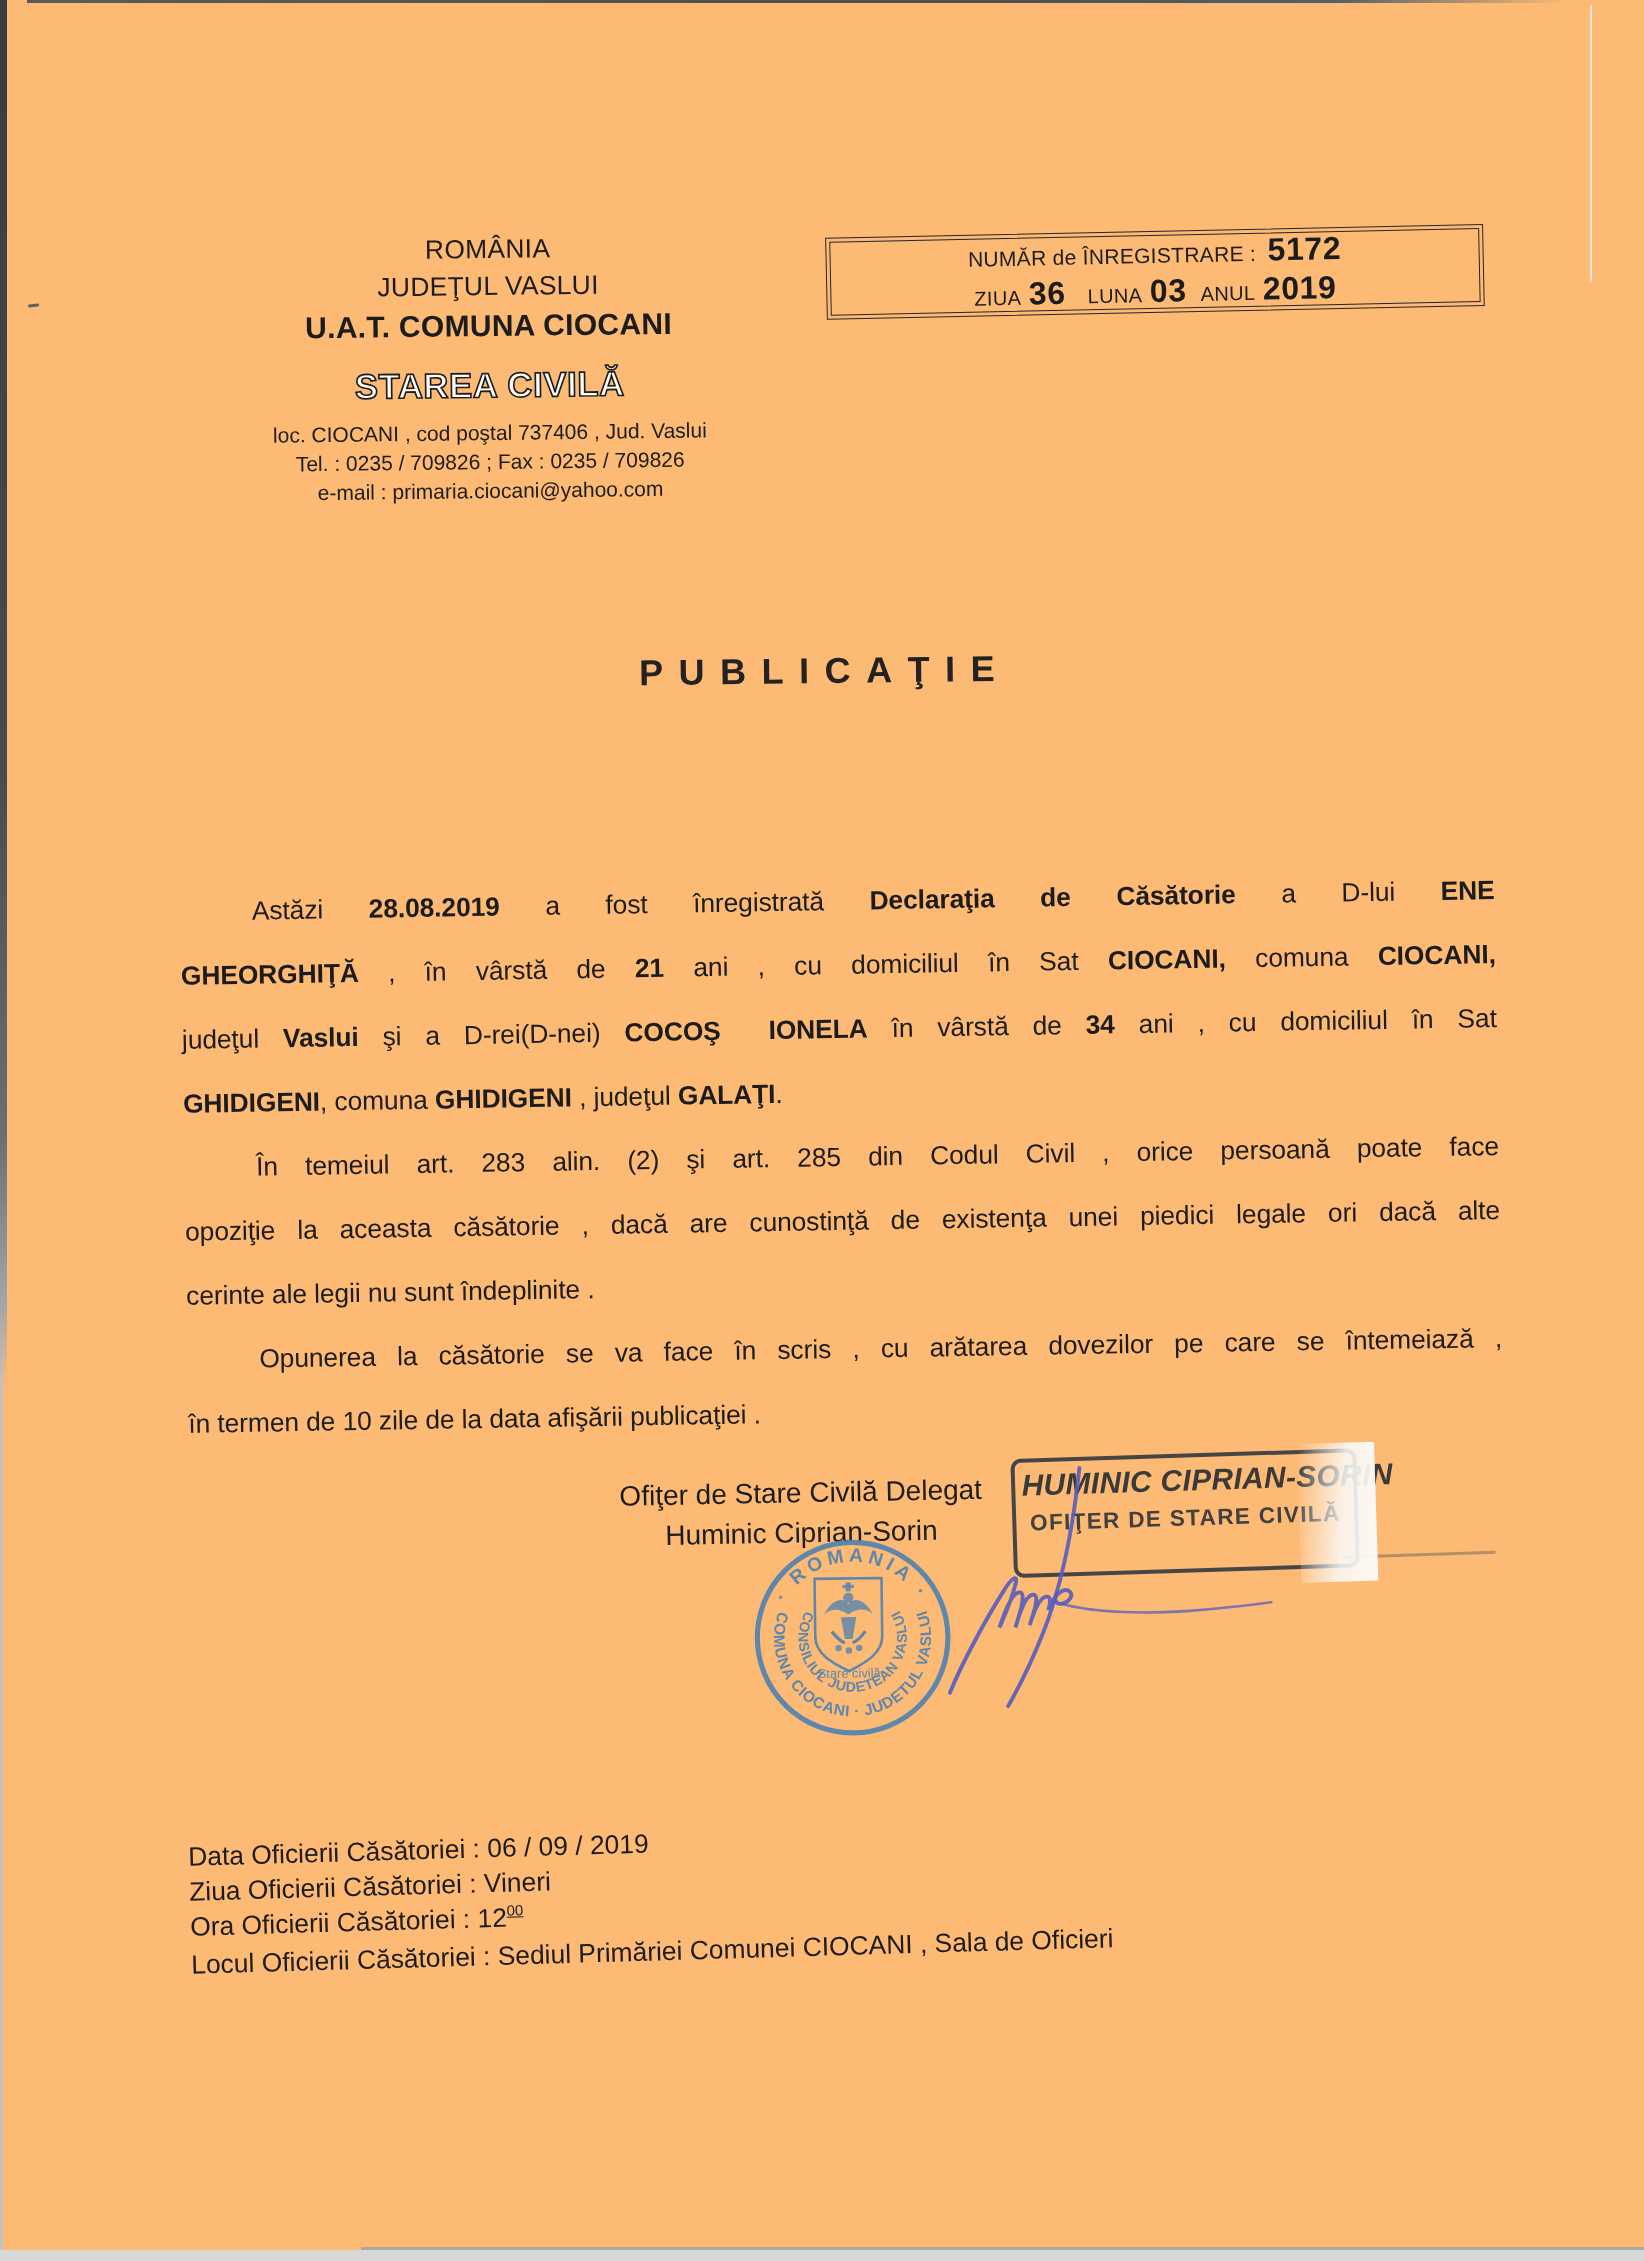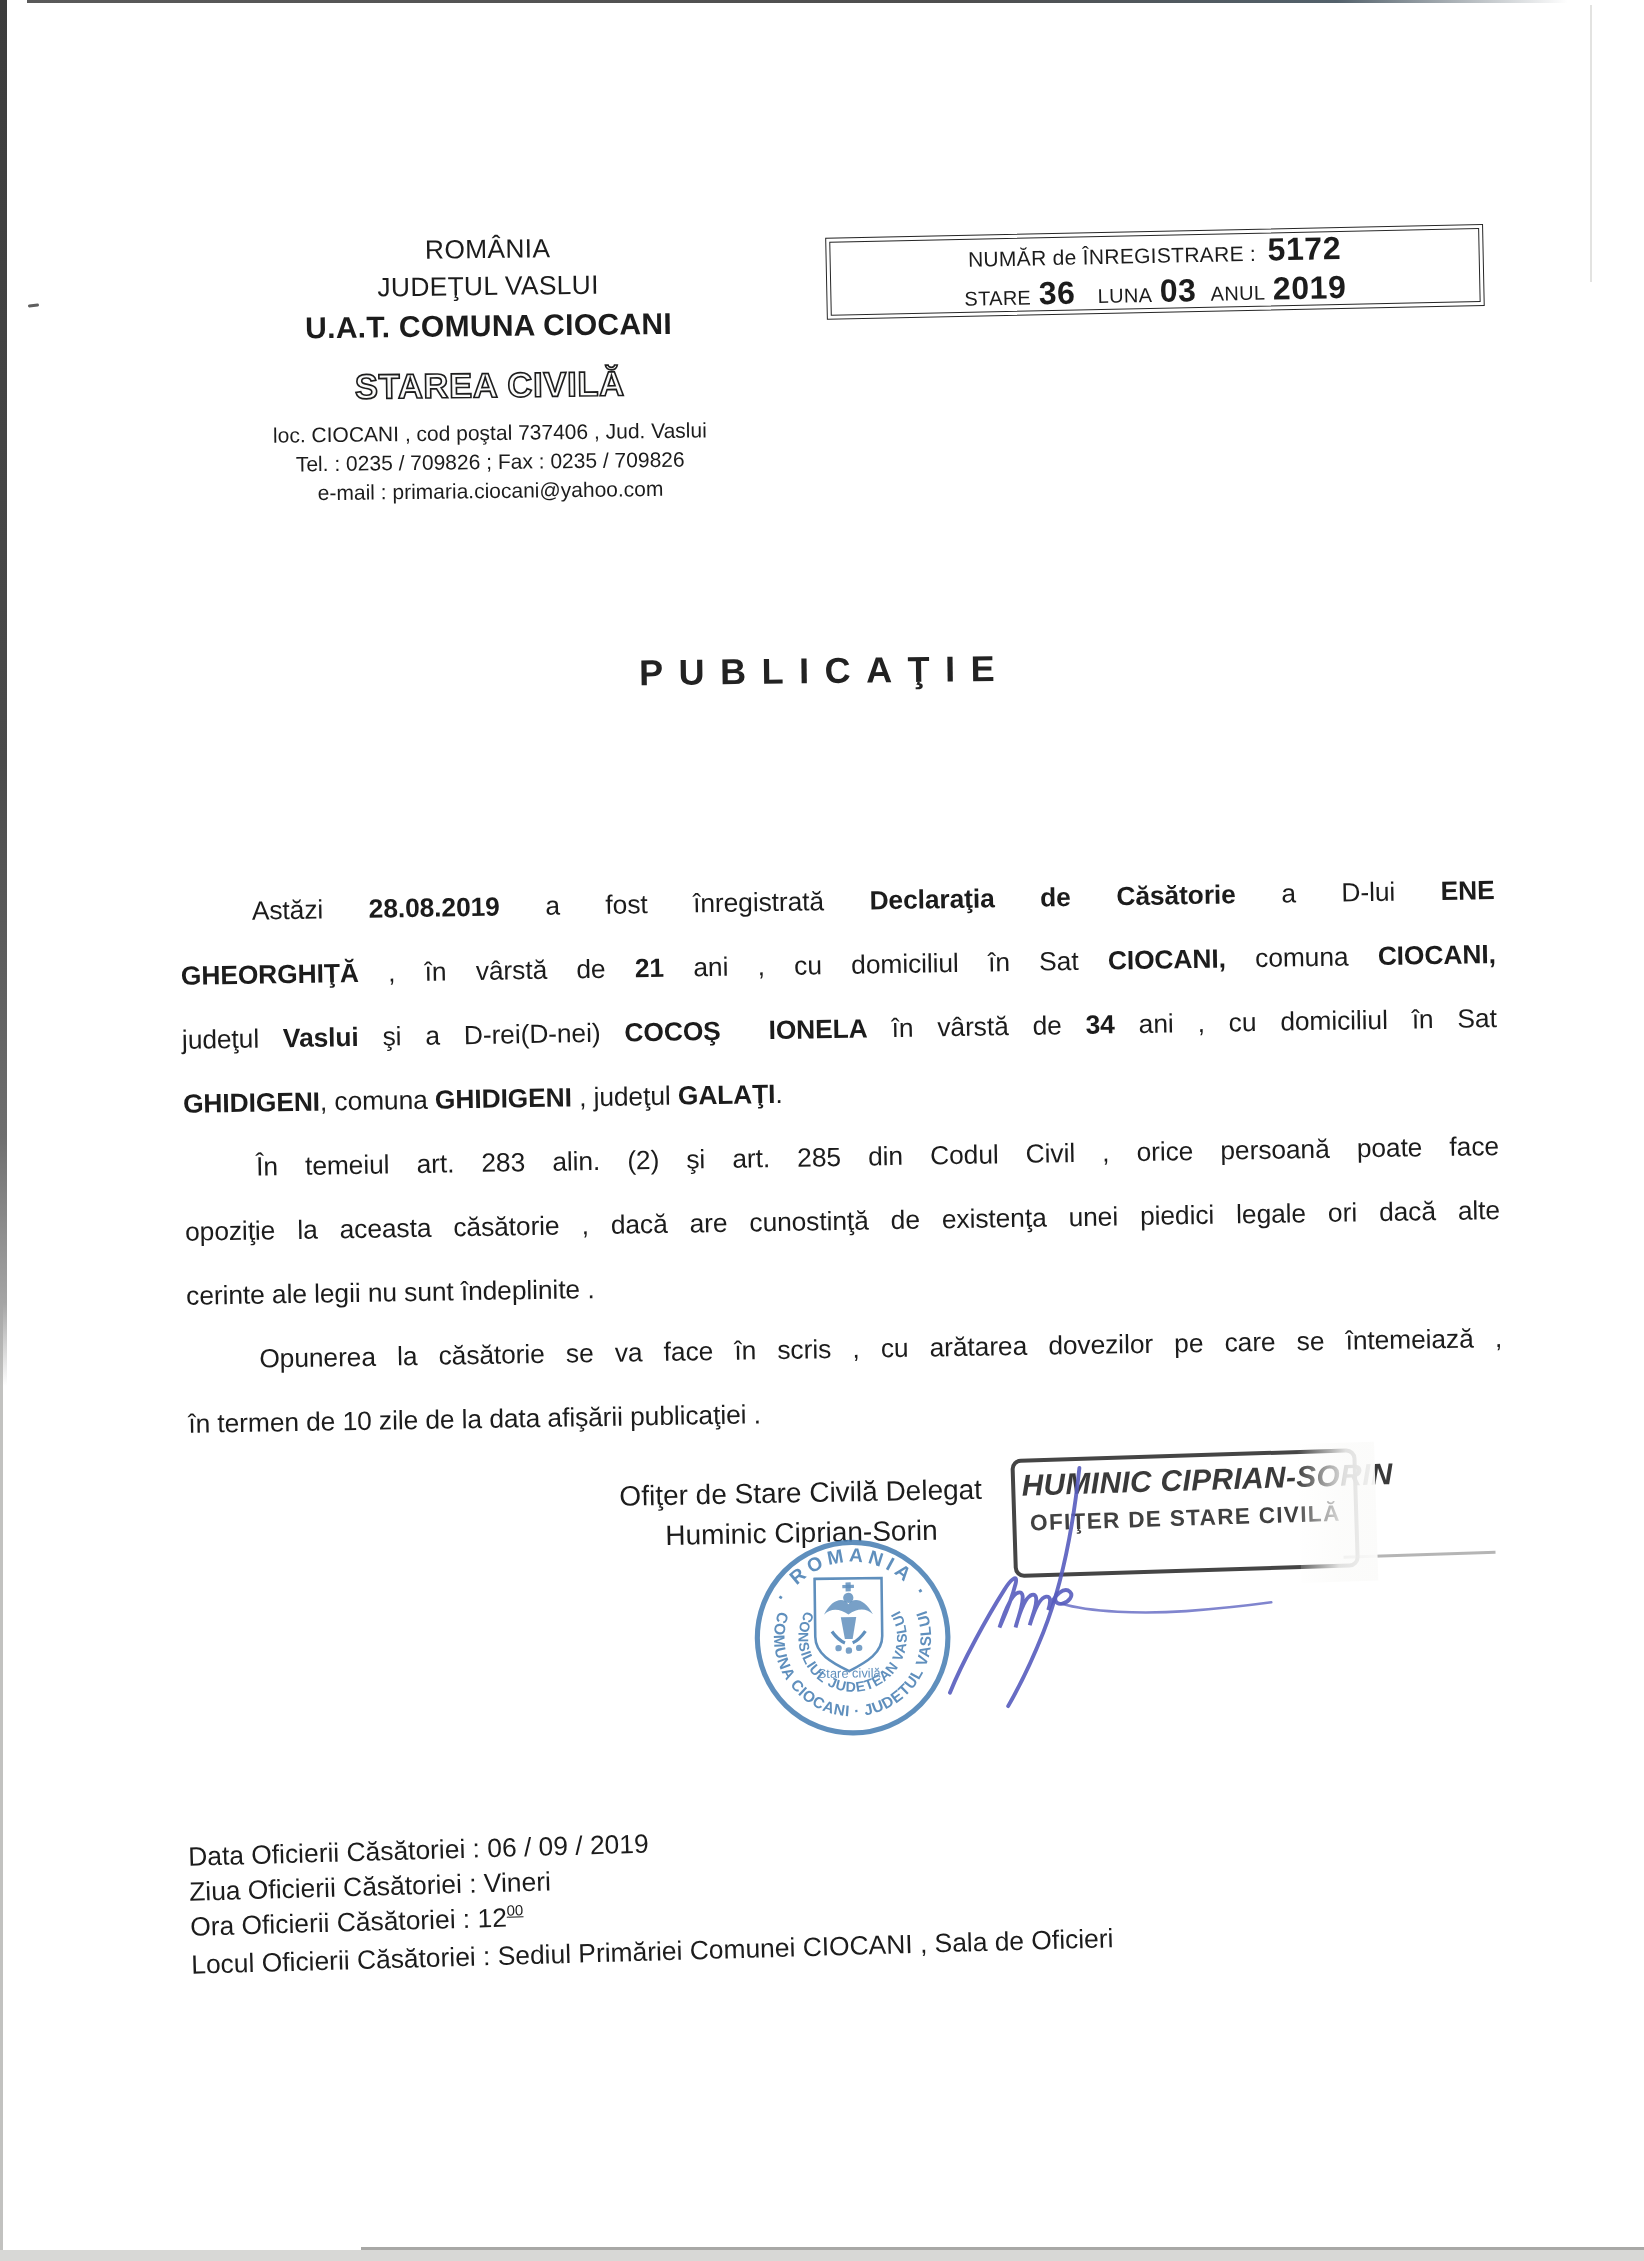--- a/index.html
+++ b/index.html
@@ -5,21 +5,21 @@
   html,body{margin:0;padding:0;}
   body{
     width:1644px;height:2261px;
     background:#e9e9e7;
     font-family:"Liberation Sans", sans-serif;
     color:#1c1c1c;
     -webkit-font-smoothing:antialiased;
   }
   #page{
     position:relative;width:1644px;height:2261px;
-    background:#ffffff;overflow:hidden;
+    background:#fdba74;overflow:hidden;
   }
   #content{
     position:absolute;inset:0;
     transform:rotate(-0.7deg);
     transform-origin:822px 1096px;
   }
 
   
   .edge-left{
     position:absolute;left:0;top:0;width:7px;height:1386px;z-index:20;
@@ -168,21 +168,21 @@
       <div class="h-mail">e-mail : primaria.ciocani@yahoo.com</div>
     </div>
 
     <div class="regbox">
       <div class="regbox-inner">
         <div class="reg-row reg-row1">
           <span class="reg-label">NUMĂR de ÎNREGISTRARE :</span>
           <span class="reg-big">5172</span>
         </div>
         <div class="reg-row reg-row2">
-          <span class="reg-label">STARE</span>
+          <span class="reg-label">ZIUA</span>
           <span class="reg-big">36</span>
           <span class="reg-label gap-lg">LUNA</span>
           <span class="reg-big">03</span>
           <span class="reg-label gap-md">ANUL</span>
           <span class="reg-big">2019</span>
         </div>
       </div>
     </div>
 
     <div class="doc-title">PUBLICAŢIE</div>

